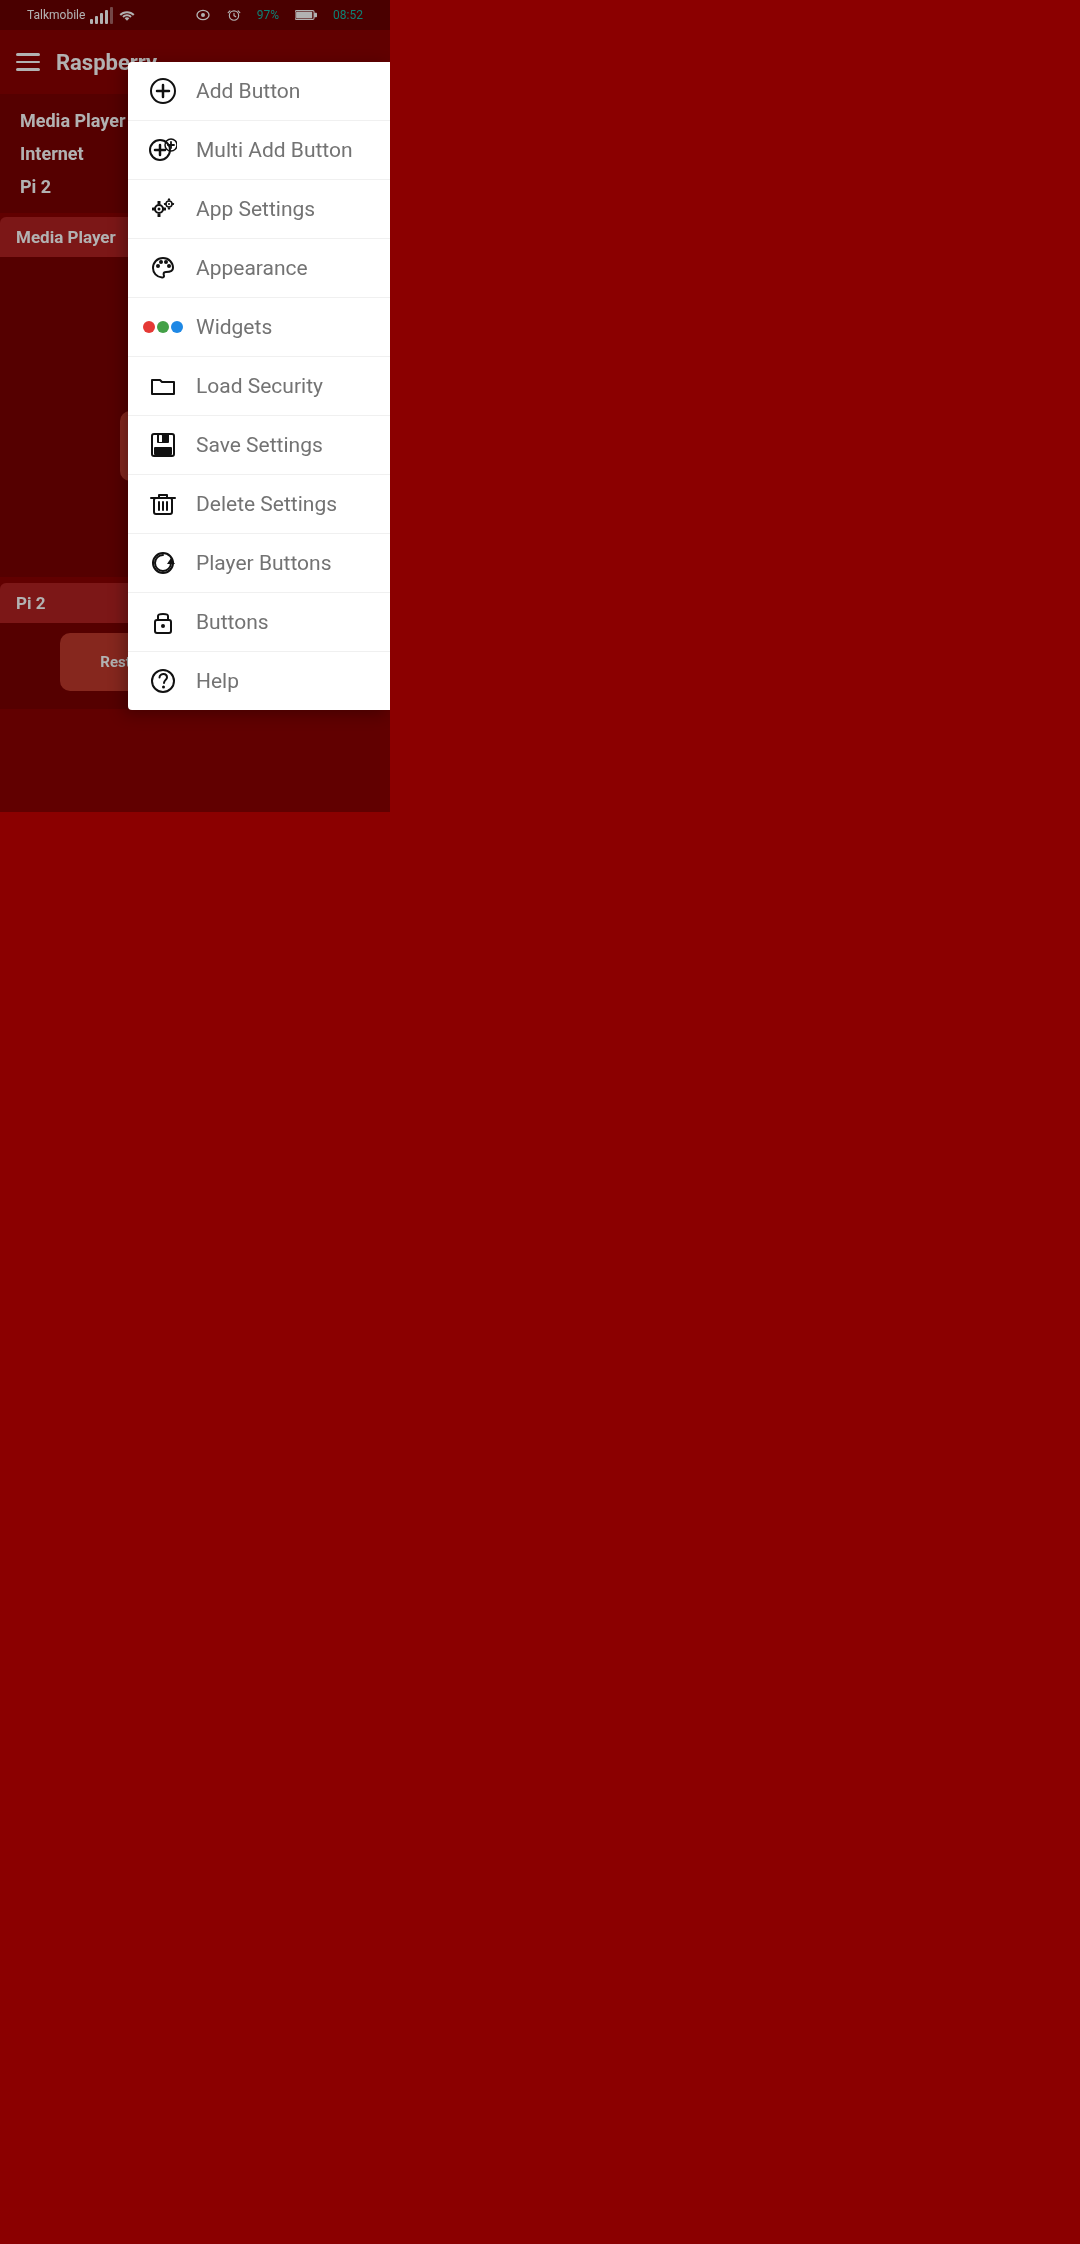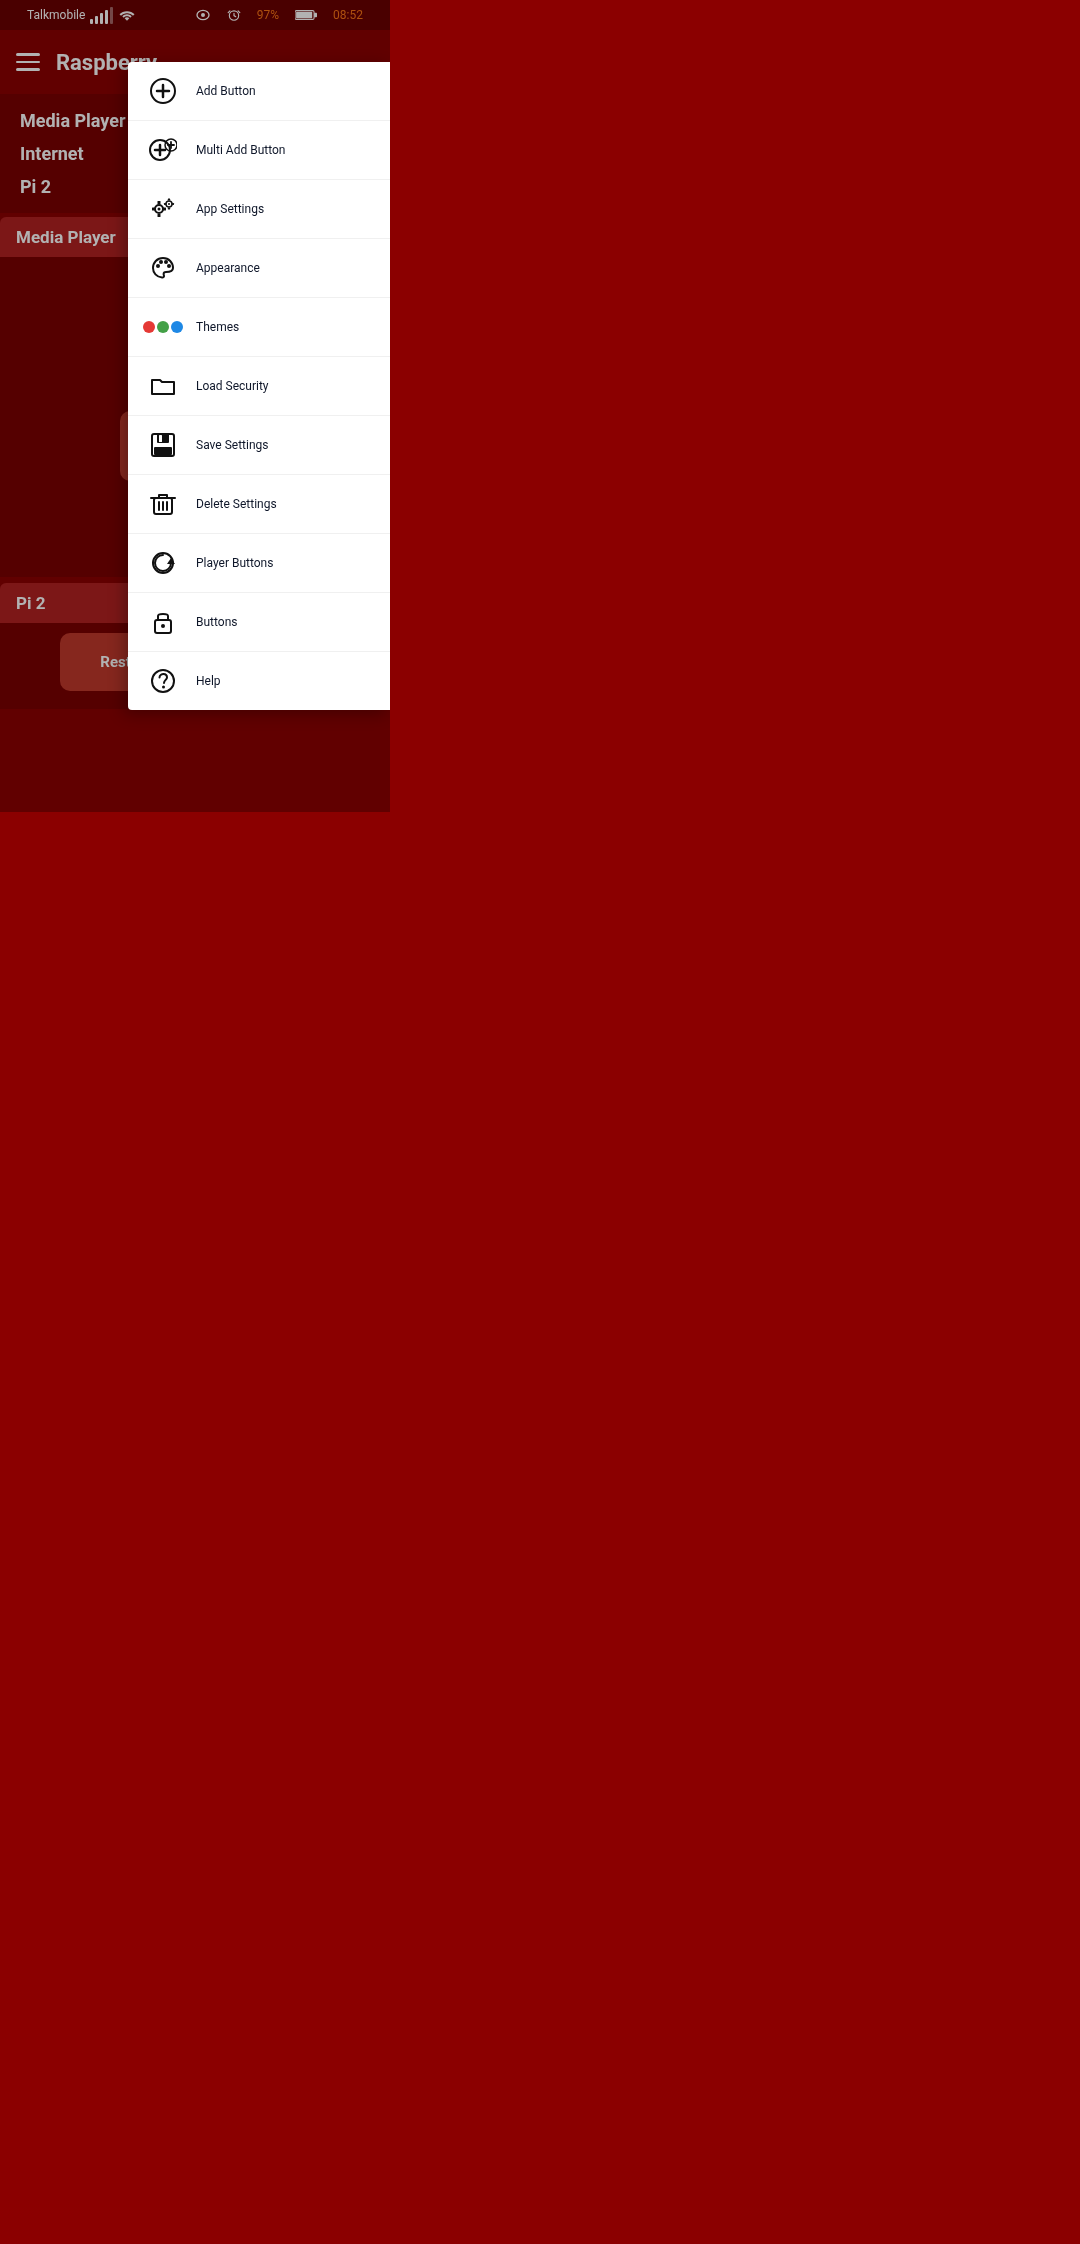--- a/index.html
+++ b/index.html
@@ -24,21 +24,21 @@
       height: 30px;
     }
     .status-left {
       color: white;
       font-size: 12px;
       display: flex;
       align-items: center;
       gap: 5px;
     }
     .status-right {
-      color: #f97316;
+      color: #14b8a6;
       font-size: 12px;
       display: flex;
       align-items: center;
       gap: 16px;
     }
 
     
     .header {
       background: #8b0000;
       display: flex;
@@ -182,22 +182,22 @@
     }
     .menu-icon {
       width: 30px;
       height: 30px;
       display: flex;
       align-items: center;
       justify-content: center;
       flex-shrink: 0;
     }
     .menu-label {
-      font-size: 12px;
-      color: #0f172a;
+      font-size: 21px;
+      color: #737373;
       font-weight: 400;
     }
 
     
     svg { display: block; }
 
     
     .themes-dots {
       display: flex;
       gap: 2px;
@@ -397,21 +397,21 @@
   </div>
 
   <div class="menu-item">
     <div class="menu-icon">
       <div class="themes-dots">
         <div class="dot" style="background:#e53935;"></div>
         <div class="dot" style="background:#43a047;"></div>
         <div class="dot" style="background:#1e88e5;"></div>
       </div>
     </div>
-    <span class="menu-label">Themes</span>
+    <span class="menu-label">Widgets</span>
   </div>
 
   <div class="menu-item">
     <div class="menu-icon">
       <svg width="28" height="28" viewBox="0 0 28 28">
         <path d="M3 8 L3 22 L25 22 L25 10 L13 10 L11 8 Z" fill="none" stroke="#111" stroke-width="2" stroke-linejoin="round"></path>
       </svg>
     </div>
     <span class="menu-label">Load Security</span>
   </div>

